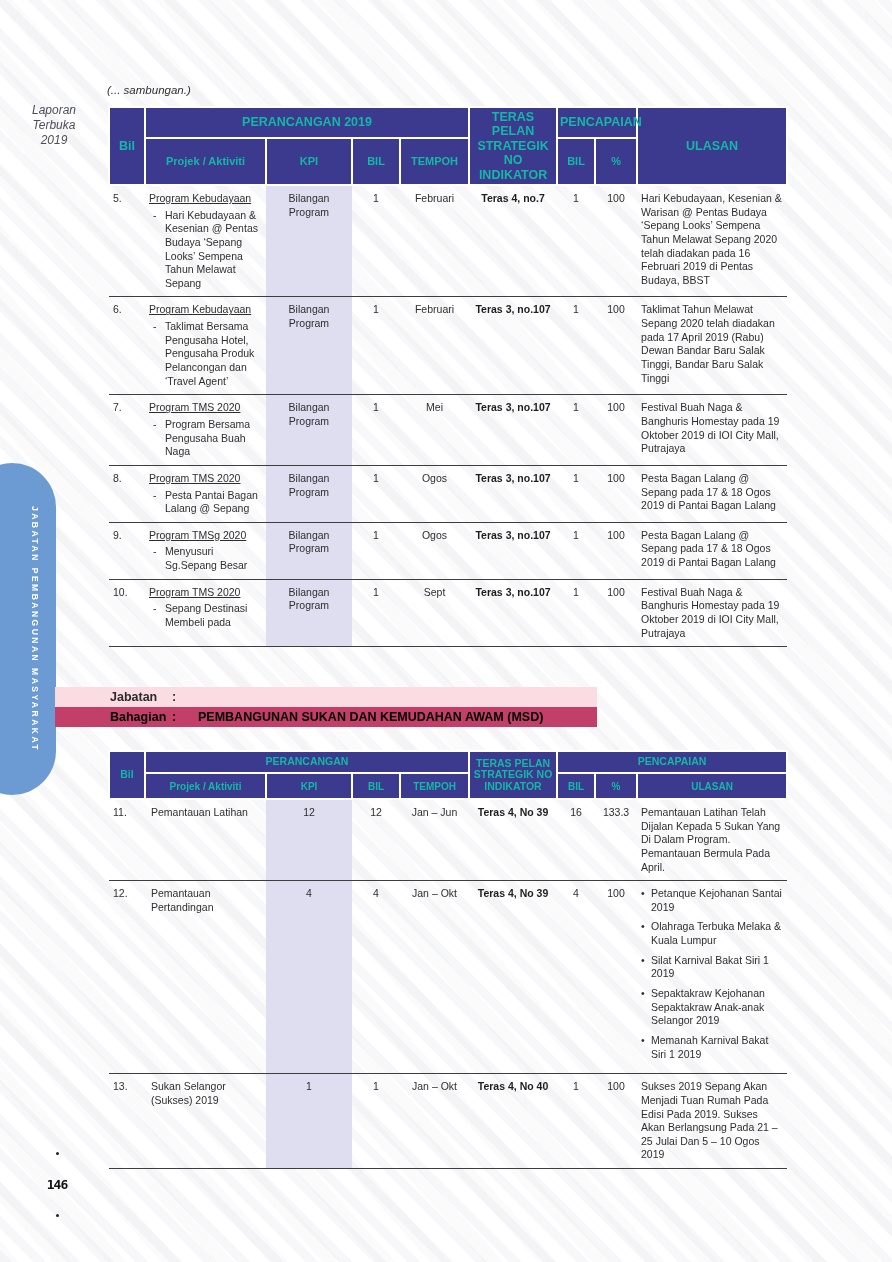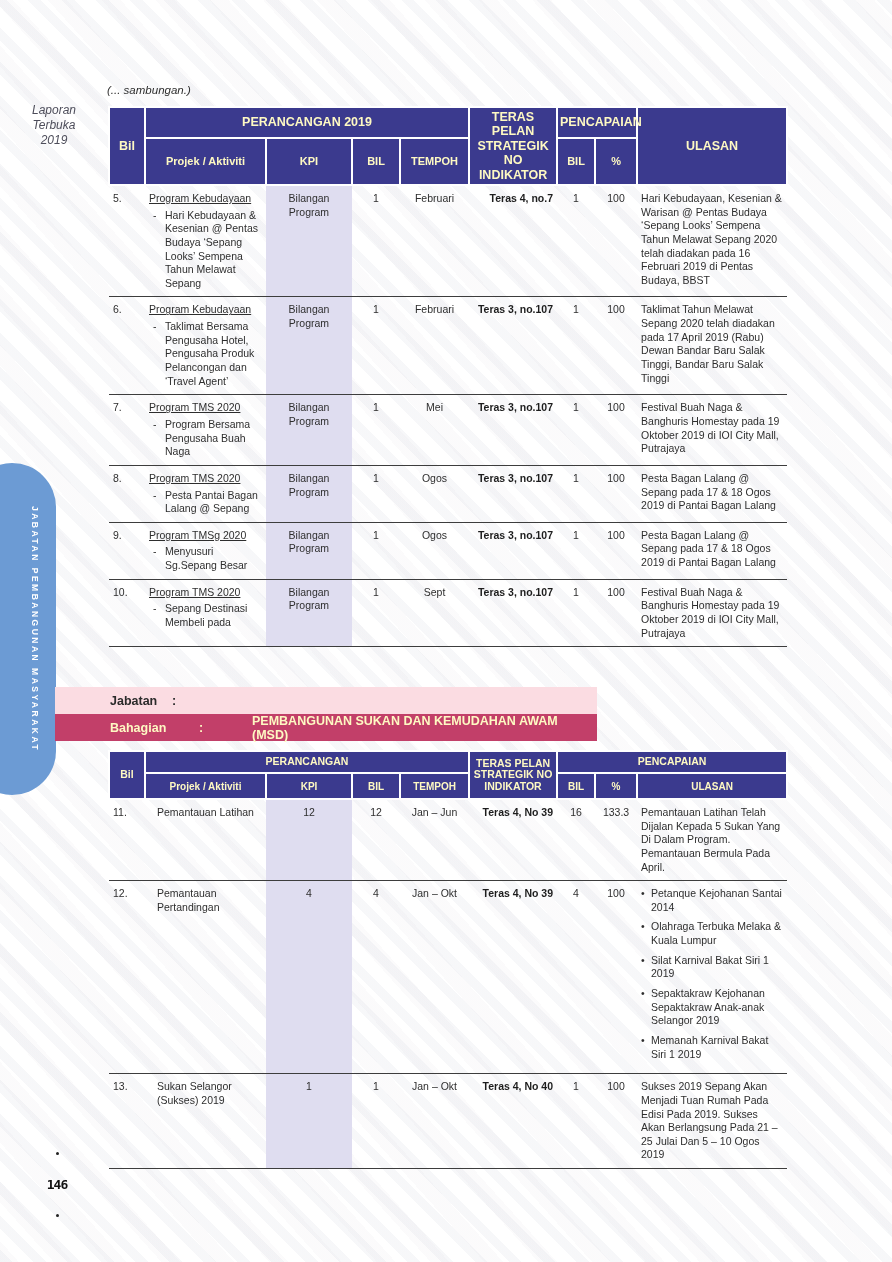--- a/index.html
+++ b/index.html
@@ -48,55 +48,55 @@
 
   
   .doc-table{
     position:absolute;left:108px;width:678px;
     border-collapse:collapse;table-layout:fixed;
     font-size:10.5px;line-height:1.3;
   }
   .doc-table.t1{top:106px;}
   .doc-table.t2{top:750px;}
   .doc-table th{
-    background:var(--header-bg);color:#fef9c3;font-weight:bold;
+    background:var(--header-bg);color:#14b8a6;font-weight:bold;
     border:2px solid #ffffff;padding:2px 2px;text-align:center;vertical-align:middle;
   }
   .t1 thead .r1 th{font-size:12.5px;height:25px;}
   .t1 thead .r2 th{font-size:11px;height:41px;}
   .t1 th.h-bil{font-size:12px;}
   .t1 th.h-teras{font-size:11px;line-height:1.15;}
   .t2 thead .r1 th{font-size:10.5px;height:16px;}
   .t2 thead .r2 th{font-size:10px;height:20px;}
   .t2 th.h-bil{font-size:10.5px;}
   .t2 th.h-teras{font-size:9.5px;line-height:1.1;}
 
   .doc-table tbody tr{border-bottom:1.5px solid #3d3d3d;}
   .doc-table tbody td{
     padding:6px 4px;vertical-align:top;
   }
   td.c-bil{text-align:left;padding-left:10px;}
   td.c-kpi{background:var(--kpi-col-bg);text-align:center;}
   td.c-num{text-align:center;}
-  td.c-teras{text-align:right;font-weight:bold;color:#1d1d1d;}
+  td.c-teras{text-align:center;font-weight:bold;color:#1d1d1d;}
   td.c-ulasan{text-align:left;padding-left:8px;padding-right:2px;}
   .projek-title{text-decoration:underline;margin-bottom:3px;}
-  .projek-plain{margin-left:8px;}
+  .projek-plain{margin-left:2px;}
   .dash-item{display:flex;margin:1px 0 0 4px;}
   .dash{width:12px;flex:none;}
   .dash-text{flex:1;}
   .bullet-item{display:flex;margin:0 0 6px 0;}
   .bullet{width:10px;flex:none;}
   .bullet-text{flex:1;}
 
   
   .section-bars{position:absolute;left:55px;top:687px;width:542px;}
-  .bar{height:27px;display:flex;align-items:center;font-weight:bold;font-size:12.5px;}
+  .bar{height:20px;display:flex;align-items:center;font-weight:bold;font-size:12.5px;}
   .bar-jabatan{background:var(--bar-light);color:#2b2b2b;}
-  .bar-bahagian{background:var(--bar-dark);color:#fef9c3;gap:27px;}
+  .bar-bahagian{background:var(--bar-dark);color:#000000;}
   .bar .lbl{width:62px;margin-left:55px;}
   .bar .colon{width:26px;text-align:left;}
   .bar .val{flex:1;}
 
   
   .pagenum-block{position:absolute;left:40px;top:1152px;width:34px;text-align:center;}
   .pagenum-dot{width:3px;height:3px;background:#222;border-radius:50%;margin:0 auto;}
   .pagenum{font-size:13px;font-weight:bold;color:#111;margin:22px 0;font-family:"DejaVu Sans Mono", monospace;letter-spacing:-1px;}
 </style>
 </head>
@@ -313,21 +313,21 @@
           </td>
           <td class="c-kpi">4</td>
           <td class="c-num">4</td>
           <td class="c-num">Jan – Okt</td>
           <td class="c-teras">Teras 4, No 39</td>
           <td class="c-num">4</td>
           <td class="c-num">100</td>
           <td class="c-ulasan">
             <div class="bullet-item">
               <span class="bullet">•</span>
-              <span class="bullet-text">Petanque Kejohanan Santai 2014</span>
+              <span class="bullet-text">Petanque Kejohanan Santai 2019</span>
             </div>
             <div class="bullet-item">
               <span class="bullet">•</span>
               <span class="bullet-text">Olahraga Terbuka Melaka &amp; Kuala Lumpur</span>
             </div>
             <div class="bullet-item">
               <span class="bullet">•</span>
               <span class="bullet-text">Silat Karnival Bakat Siri 1 2019</span>
             </div>
             <div class="bullet-item">

